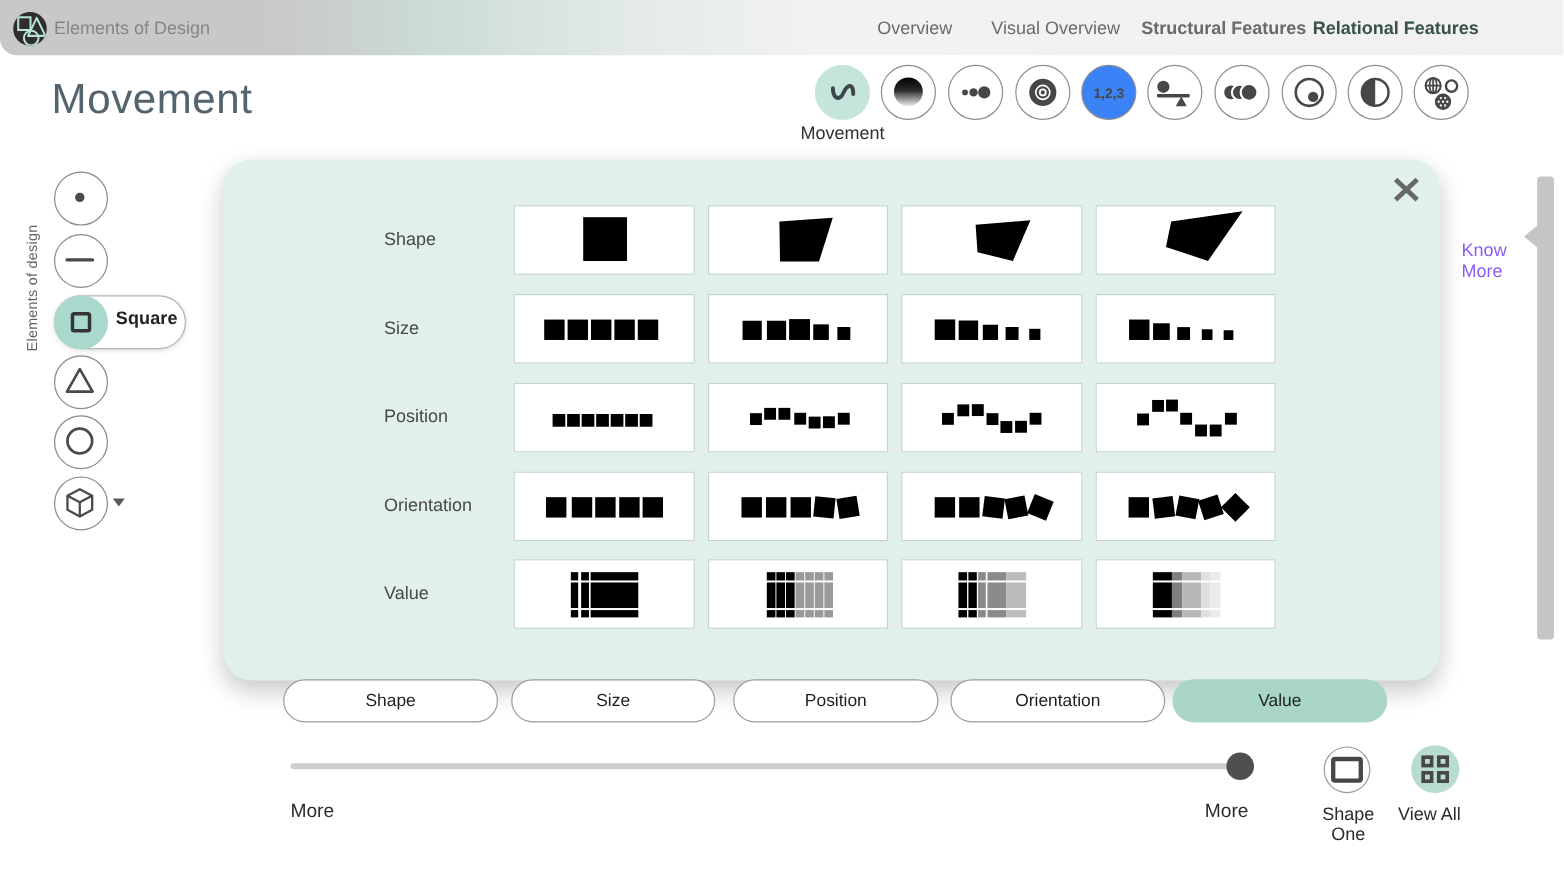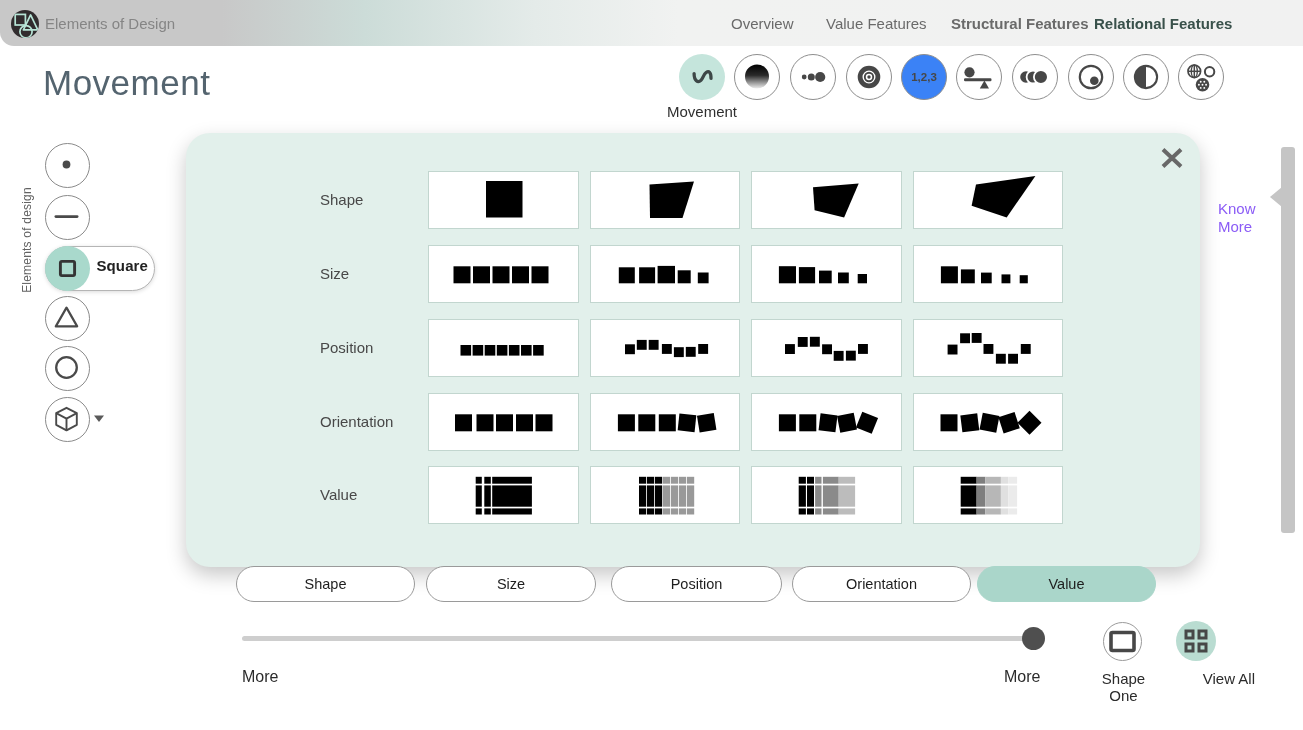--- a/index.html
+++ b/index.html
@@ -11,21 +11,21 @@
 
 <div style="position:absolute;left:0;top:0;width:1303px;height:46px;background:linear-gradient(90deg,#c8c8c8 0%,#c8c8c8 17%,#ccdcd8 28%,#e4ebe9 41%,#f1f2f1 52%,#f1f1f1 100%);border-bottom-left-radius:14px;"></div>
 <div style="position:absolute;left:11px;top:10px;width:28px;height:28px;border-radius:50%;background:#312c2e;overflow:hidden;"></div>
 <svg width="28" height="28" viewBox="0 0 28 28" style="position:absolute;left:11px;top:10px;border-radius:50%;">
       <rect x="4.2" y="4.4" width="10.2" height="10.6" fill="none" stroke="#b7e4d6" stroke-width="1.7"></rect>
       <path d="M19.6 4.9 L26.8 19.9 L12.4 19.9 Z" fill="none" stroke="#b7e4d6" stroke-width="1.7" stroke-linejoin="round"></path>
       <circle cx="15" cy="21.7" r="6.1" fill="none" stroke="#b7e4d6" stroke-width="1.7"></circle>
     </svg>
 <div style="position:absolute;left:45px;top:15px;font-size:15px;color:#858585;">Elements of Design</div>
 <div class="nav" style="left:731px;">Overview</div>
-<div class="nav" style="left:826px;">Value Features</div>
+<div class="nav" style="left:826px;">Visual Overview</div>
 <div class="nav" style="left:951px;font-weight:bold;">Structural Features</div>
 <div class="nav" style="left:1094px;font-weight:bold;color:#39514b;">Relational Features</div>
 
 <div style="position:absolute;left:43px;top:63px;font-size:35px;color:#54646f;letter-spacing:0.5px;">Movement</div>
 
 <div style="position:absolute;left:679px;top:54px;width:46px;height:46px;border-radius:50%;background:#c5e5dc;box-sizing:border-box;">
       <svg width="46" height="46" viewBox="0 0 46 46" style="position:absolute;left:0;top:0;">
         <path d="M15.1 19.6 C15.1 26.8 18.9 29.3 21.9 26.4 C24.2 24.2 24.5 20.4 27.1 18.5 C29.8 16.6 32.1 17.9 32.0 24.4" fill="none" stroke="#3d4747" stroke-width="3.3" stroke-linecap="round"></path>
       </svg>
     </div>
@@ -393,14 +393,14 @@
       <rect x="8.5" y="8.5" width="10" height="10" fill="#474747"></rect>
       <rect x="11.5" y="11.5" width="4" height="4" fill="#b9dcd1"></rect>
       <rect x="21.5" y="8.5" width="10" height="10" fill="#474747"></rect>
       <rect x="24.5" y="11.5" width="4" height="4" fill="#b9dcd1"></rect>
       <rect x="8.5" y="21.5" width="10" height="10" fill="#474747"></rect>
       <rect x="11.5" y="24.5" width="4" height="4" fill="#b9dcd1"></rect>
       <rect x="21.5" y="21.5" width="10" height="10" fill="#474747"></rect>
       <rect x="24.5" y="24.5" width="4" height="4" fill="#b9dcd1"></rect>
     </svg>
 <div style="position:absolute;left:1090px;top:670px;width:67px;text-align:center;font-size:15px;color:#2b2b2b;">Shape One</div>
-<div style="position:absolute;left:1165px;top:670px;width:62px;text-align:right;font-size:15px;color:#2b2b2b;margin-left:28px;">View All</div>
+<div style="position:absolute;left:1165px;top:670px;width:62px;text-align:left;font-size:15px;color:#2b2b2b;">View All</div>
 
 </div>
 </body></html>

